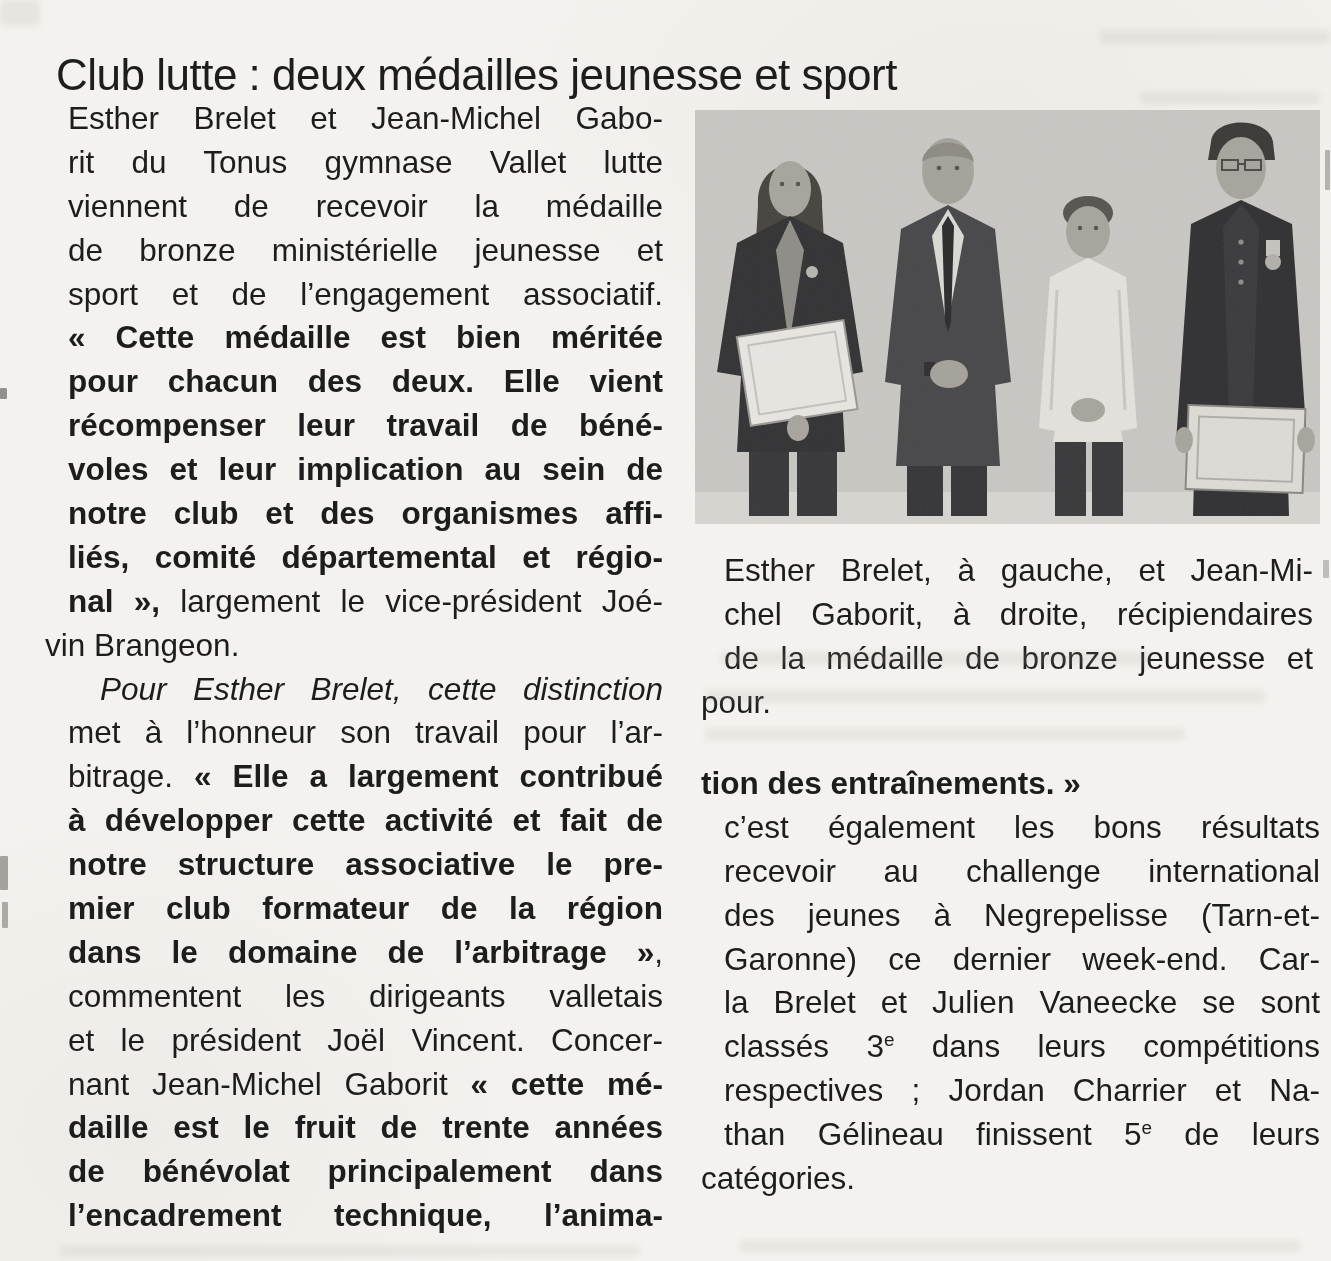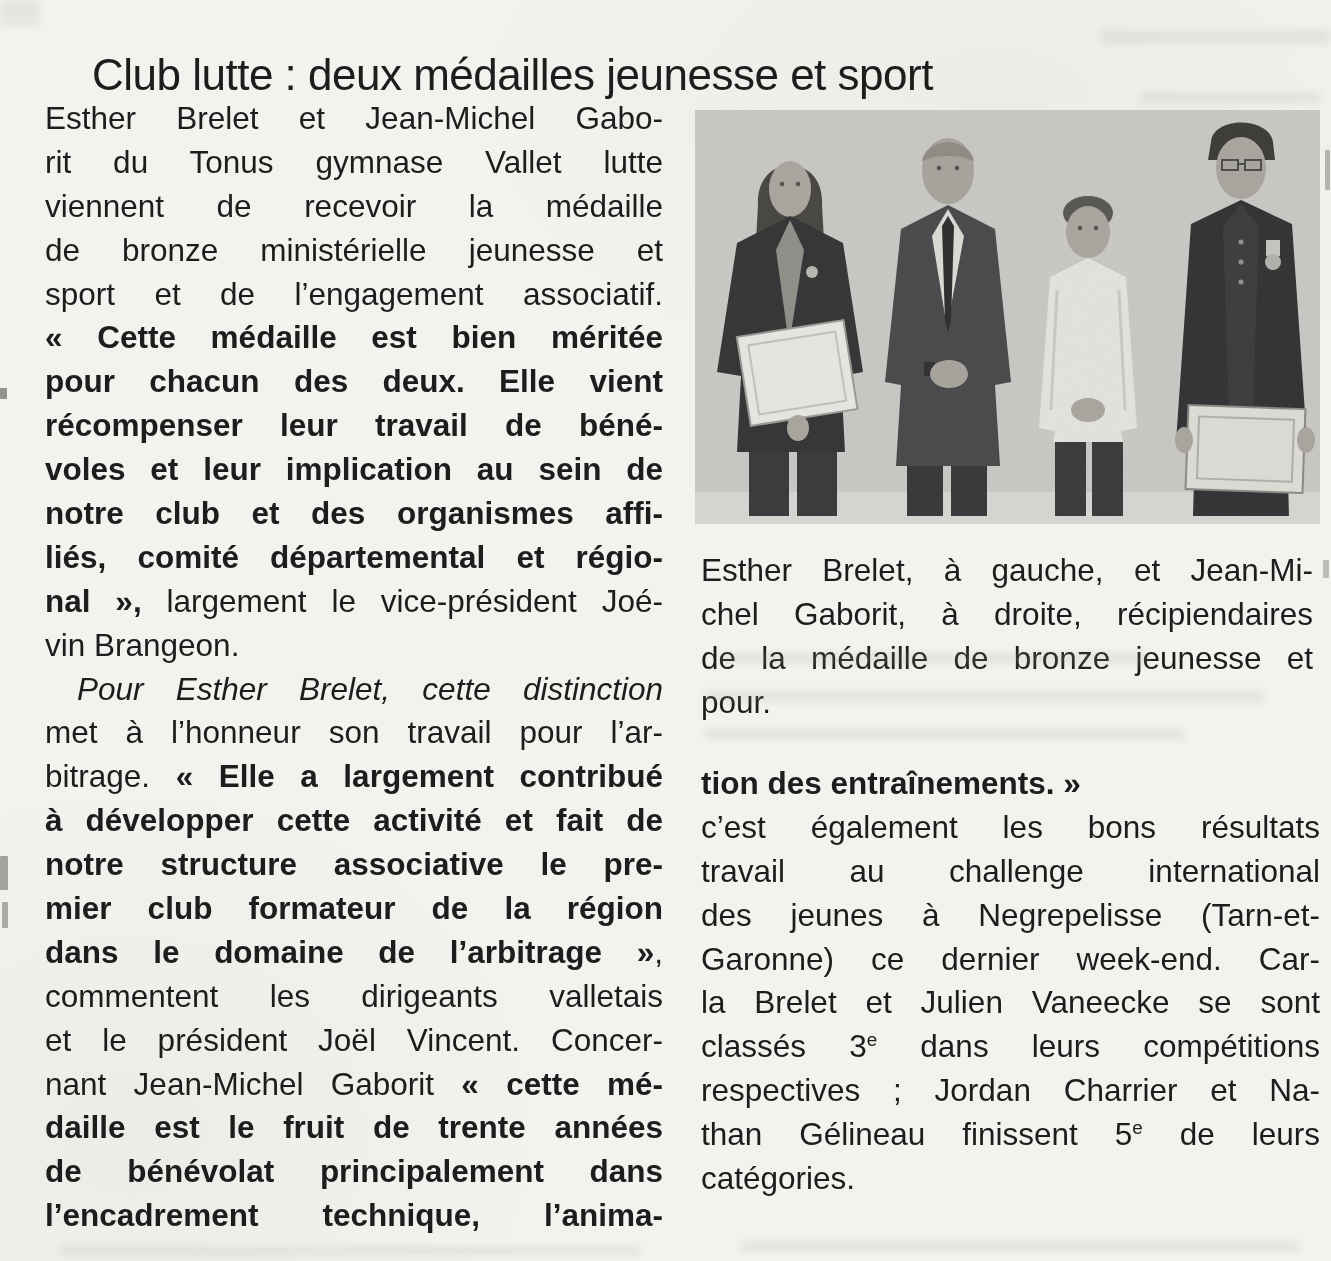--- a/index.html
+++ b/index.html
@@ -10,25 +10,24 @@
       radial-gradient(ellipse 700px 600px at 10% 90%, rgba(120,115,105,0.05), transparent 60%),
       var(--paper,#f3f2ee);
     font-family:"Liberation Sans", sans-serif;
     color:var(--ink,#1d1d1d);
   }
   .page{position:absolute;inset:0;}
   .headline{
     position:absolute;left:56px;top:22px;width:1200px;
     font-size:44px;line-height:1.1;font-weight:500;letter-spacing:-0.5px;
     color:var(--ink,#1d1d1d);
-    margin-left:36px;
   }
   .col{position:absolute;font-size:31.5px;}
   .tl{height:43.9px;line-height:43.9px;white-space:nowrap;overflow:visible;}
-  .tl.j{text-align:justify;text-align-last:justify;}
+  .tl.j{text-align:justify;text-align-last:justify;margin-left:23px;}
   .tl.in{text-indent:32px;font-style:italic;}
   .b{font-weight:bold;}
   .sup{vertical-align:super;font-size:0.6em;line-height:0;}
   #leftcol{left:45px;top:97px;width:618px;}
   #rightcol{left:701px;top:762px;width:619px;}
   #caption{left:701px;top:549px;width:612px;}
   #photo{position:absolute;left:695px;top:110px;width:625px;height:414px;}
   #photo svg{display:block;width:100%;height:100%;}
   
   .smudge{position:absolute;background:#a8a49c;opacity:0.16;filter:blur(3px);border-radius:3px;}
@@ -153,21 +152,21 @@
   <figcaption id="caption" class="col">
       <div class="tl j"><span class="">Esther Brelet, à gauche, et Jean-Mi-</span></div>
       <div class="tl j"><span class="">chel Gaborit, à droite, récipiendaires</span></div>
       <div class="tl j"><span class="">de la médaille de bronze jeunesse et</span></div>
       <div class="tl"><span class="">pour.</span></div>
     </figcaption>
 
   <div id="rightcol" class="col">
       <div class="tl"><span class="b ">tion des entraînements. »</span></div>
       <div class="tl j"><span class="">c’est également les bons résultats</span></div>
-      <div class="tl j"><span class="">travail au challenge international</span></div>
+      <div class="tl j"><span class="">recevoir au challenge international</span></div>
       <div class="tl j"><span class="">des jeunes à Negrepelisse (Tarn-et-</span></div>
       <div class="tl j"><span class="">Garonne) ce dernier week-end. Car-</span></div>
       <div class="tl j"><span class="">la Brelet et Julien Vaneecke se sont</span></div>
       <div class="tl j"><span class="">classés 3</span><span class="sup">e</span><span class=""> dans leurs compétitions</span></div>
       <div class="tl j"><span class="">respectives ; Jordan Charrier et Na-</span></div>
       <div class="tl j"><span class="">than Gélineau finissent 5</span><span class="sup">e</span><span class=""> de leurs</span></div>
       <div class="tl"><span class="">catégories.</span></div>
     </div>
 
   <div class="smudge" style="left:720px;top:652px;width:430px;height:13px;"></div>

